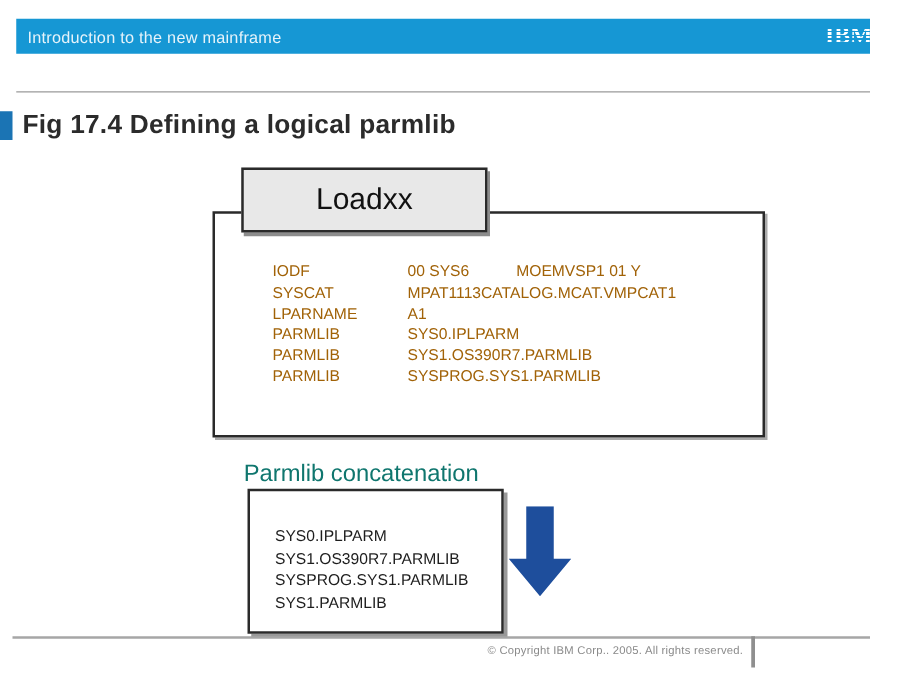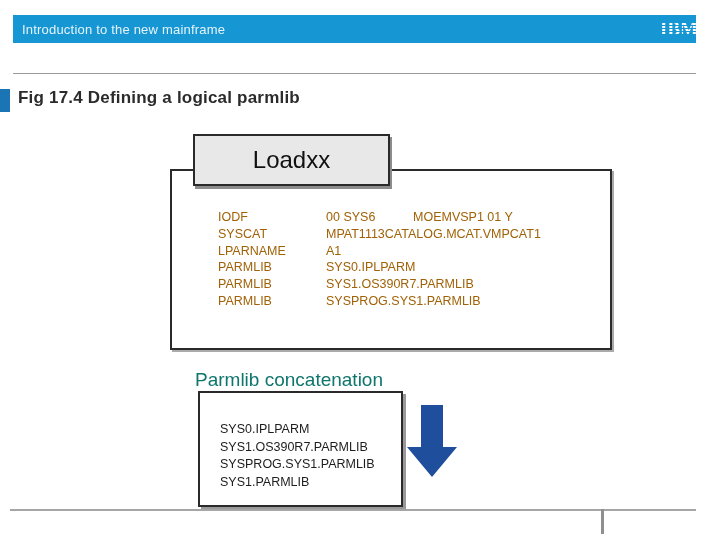--- a/index.html
+++ b/index.html
@@ -37,21 +37,21 @@
 
   
   .rule-top{
     position:absolute;left:13px;top:73px;width:692px;height:1px;background:#9a9a9a;
   }
   .accent-bar{
     position:absolute;left:0;top:89px;width:10px;height:23px;background:#1b74b4;
   }
   .page-title{
     position:absolute;left:18px;top:88px;
-    font-size:17px;font-weight:bold;color:#2b2b2b;letter-spacing:.2px;
+    font-size:21px;font-weight:bold;color:#2b2b2b;letter-spacing:.2px;
   }
 
   
   .loadxx-box{
     position:absolute;left:193px;top:134px;width:193px;height:48px;
     background:#e8e8e8;border:2px solid #2a2a2a;
     box-shadow:2px 3px 0 #8c8c8c;
     display:flex;align-items:center;justify-content:center;
     z-index:2;
   }
@@ -174,14 +174,15 @@
       <div>SYS1.PARMLIB</div>
     </div>
   </div>
 
   <svg class="search-arrow" viewBox="0 0 50 72" xmlns="http://www.w3.org/2000/svg">
     <polygon points="14,0 36,0 36,42 50,42 25,72 0,42 14,42" fill="#1e4e9c"></polygon>
   </svg>
 
   <div class="rule-bottom"></div>
   <div class="footer-tick"></div>
+  <div class="footer-copyright">© Copyright IBM Corp.. 2005. All rights reserved.</div>
 
 </div>
 
 </body></html>

